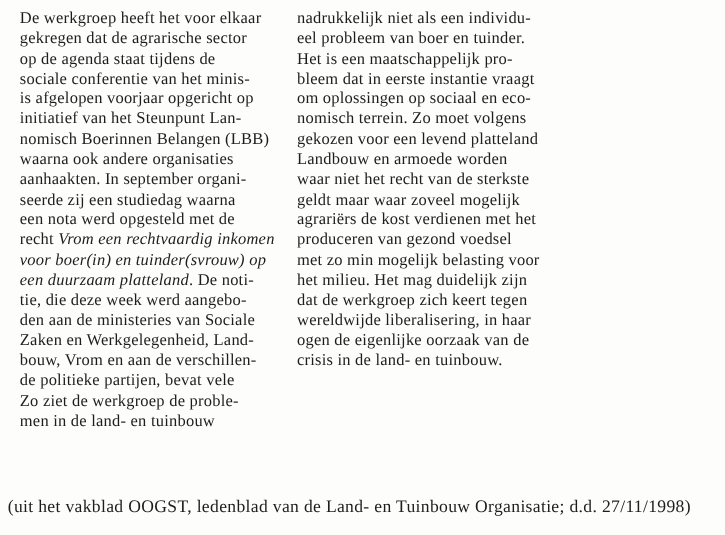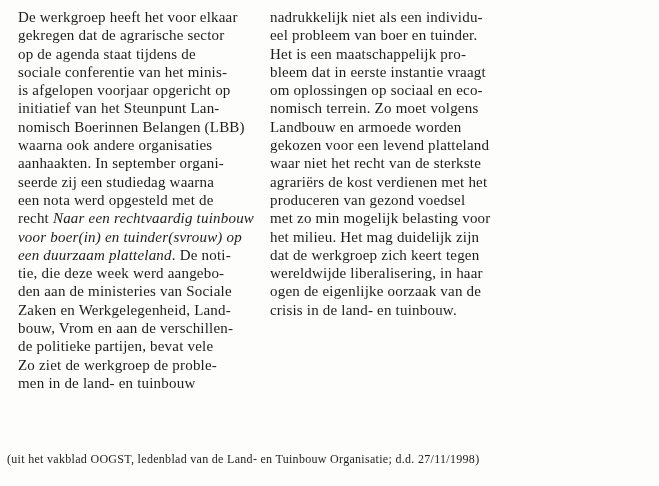--- a/index.html
+++ b/index.html
@@ -36,21 +36,21 @@
     letter-spacing: 0.2px;
     white-space: nowrap;
   }
   .line .it {
     font-style: italic;
   }
   .caption {
     position: absolute;
     left: 7px;
     top: 452px;
-    font-size: 12px;
+    font-size: 16px;
     letter-spacing: 0.3px;
     white-space: nowrap;
   }
 </style>
 </head>
 <body style="background: rgb(253, 253, 251); color: rgb(29, 29, 29);">
 
 <div class="page">
   <div class="columns">
       <div class="column">
@@ -58,41 +58,42 @@
         <div class="line"><span>gekregen dat de agrarische sector</span></div>
         <div class="line"><span>op de agenda staat tijdens de</span></div>
         <div class="line"><span>sociale conferentie van het minis-</span></div>
         <div class="line"><span>is afgelopen voorjaar opgericht op</span></div>
         <div class="line"><span>initiatief van het Steunpunt Lan-</span></div>
         <div class="line"><span>nomisch Boerinnen Belangen (LBB)</span></div>
         <div class="line"><span>waarna ook andere organisaties</span></div>
         <div class="line"><span>aanhaakten. In september organi-</span></div>
         <div class="line"><span>seerde zij een studiedag waarna</span></div>
         <div class="line"><span>een nota werd opgesteld met de</span></div>
-        <div class="line"><span>recht </span><span class="it">Naar een rechtvaardig tuinbouw</span></div>
+        <div class="line"><span>recht </span><span class="it">Vrom een rechtvaardig inkomen</span></div>
         <div class="line"><span class="it">voor boer(in) en tuinder(svrouw) op</span></div>
         <div class="line"><span class="it">een duurzaam platteland</span><span>. De noti-</span></div>
         <div class="line"><span>tie, die deze week werd aangebo-</span></div>
         <div class="line"><span>den aan de ministeries van Sociale</span></div>
         <div class="line"><span>Zaken en Werkgelegenheid, Land-</span></div>
         <div class="line"><span>bouw, Vrom en aan de verschillen-</span></div>
         <div class="line"><span>de politieke partijen, bevat vele</span></div>
         <div class="line"><span>Zo ziet de werkgroep de proble-</span></div>
         <div class="line"><span>men in de land- en tuinbouw</span></div>
       </div>
       <div class="column">
         <div class="line"><span>nadrukkelijk niet als een individu-</span></div>
         <div class="line"><span>eel probleem van boer en tuinder.</span></div>
         <div class="line"><span>Het is een maatschappelijk pro-</span></div>
         <div class="line"><span>bleem dat in eerste instantie vraagt</span></div>
         <div class="line"><span>om oplossingen op sociaal en eco-</span></div>
         <div class="line"><span>nomisch terrein. Zo moet volgens</span></div>
+        <div class="line"><span>gekozen voor een levend platteland</span></div>
         <div class="line"><span>Landbouw en armoede worden</span></div>
-        <div class="line"><span>gekozen voor een levend platteland</span></div>
         <div class="line"><span>waar niet het recht van de sterkste</span></div>
+        <div class="line"><span>geldt maar waar zoveel mogelijk</span></div>
         <div class="line"><span>agrariërs de kost verdienen met het</span></div>
         <div class="line"><span>produceren van gezond voedsel</span></div>
         <div class="line"><span>met zo min mogelijk belasting voor</span></div>
         <div class="line"><span>het milieu. Het mag duidelijk zijn</span></div>
         <div class="line"><span>dat de werkgroep zich keert tegen</span></div>
         <div class="line"><span>wereldwijde liberalisering, in haar</span></div>
         <div class="line"><span>ogen de eigenlijke oorzaak van de</span></div>
         <div class="line"><span>crisis in de land- en tuinbouw.</span></div>
       </div>
     </div>

